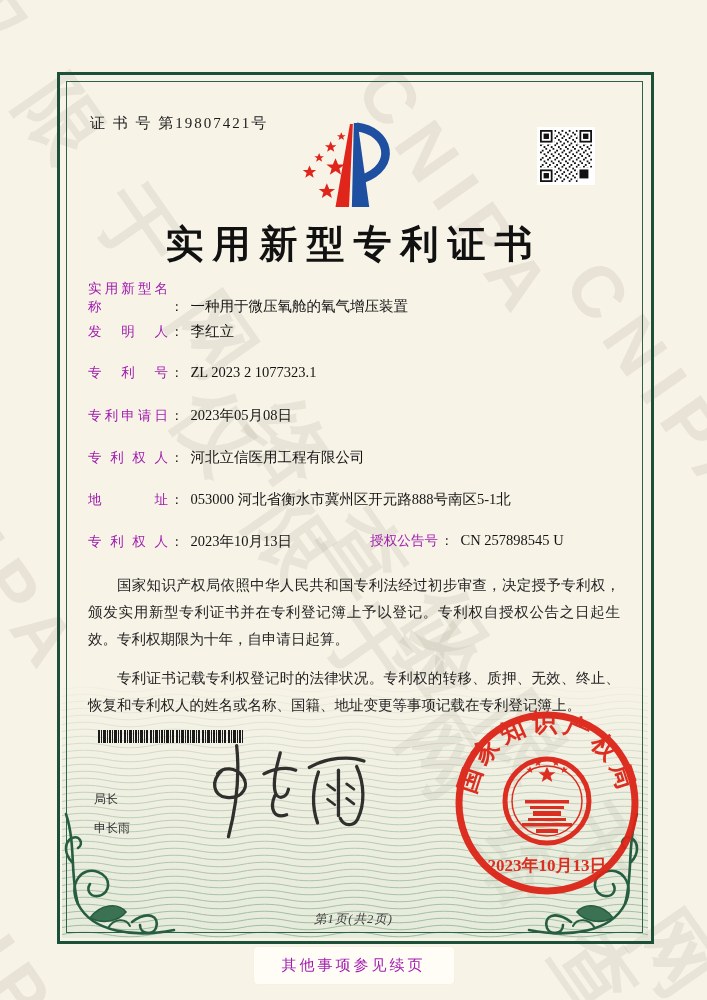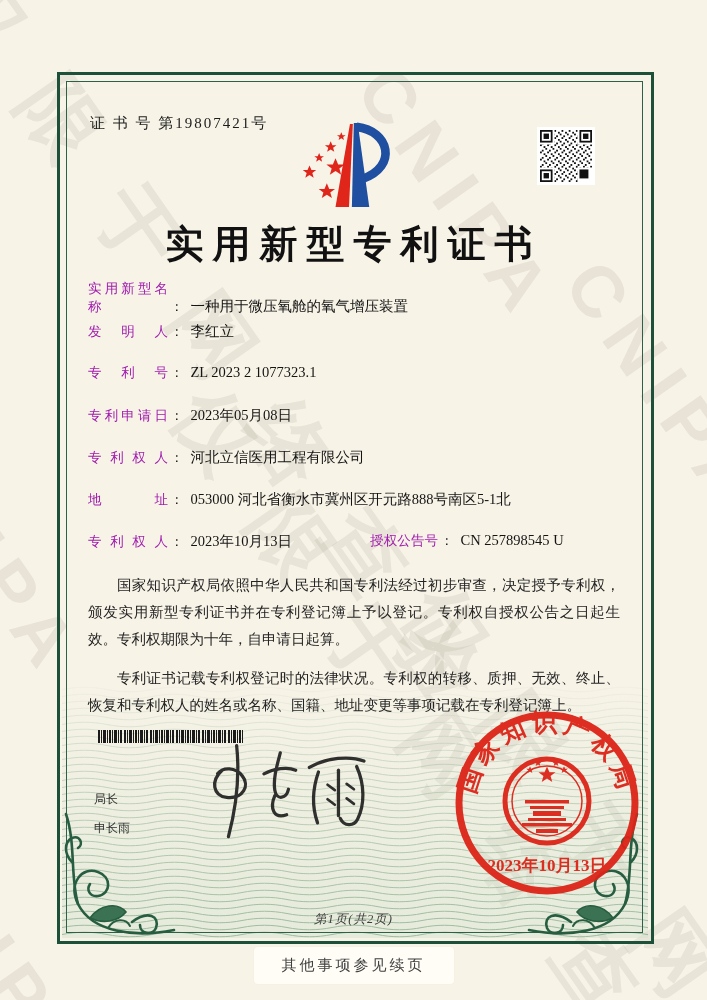--- a/index.html
+++ b/index.html
@@ -57,21 +57,21 @@
   .signer{position:absolute;left:94px;top:785px;font-family:"Liberation Sans","DejaVu Sans",sans-serif;
       font-size:12px;color:#2e2e2e;line-height:29px;}
   .signature{position:absolute;left:198px;top:742px;}
 
   .seal{position:absolute;z-index:6;left:452px;top:708px;opacity:0.95;}
 
   .page-info{position:absolute;left:60px;top:911px;width:587px;text-align:center;
       font-size:12.5px;color:#3c3c3c;letter-spacing:1px;font-style:italic;}
   .footer-note{position:absolute;left:50%;top:947px;transform:translateX(-50%);
       background:#fffdf6;border-radius:4px;padding:9px 28px;font-size:15px;letter-spacing:3px;
-      color:#404040;box-shadow:0 0 2px rgba(0,0,0,0.04);}
+      color:#a21caf;box-shadow:0 0 2px rgba(0,0,0,0.04);}
 </style>
 </head>
 <body>
 
 <div id="page">
 
   <div class="wm cn wm1">仅限于网络查验</div>
   <div class="wm en wm2">CNIPA</div>
   <div class="wm en wm3">CNIPA</div>
   <div class="wm cn wm4">仅限于网络查验</div>

